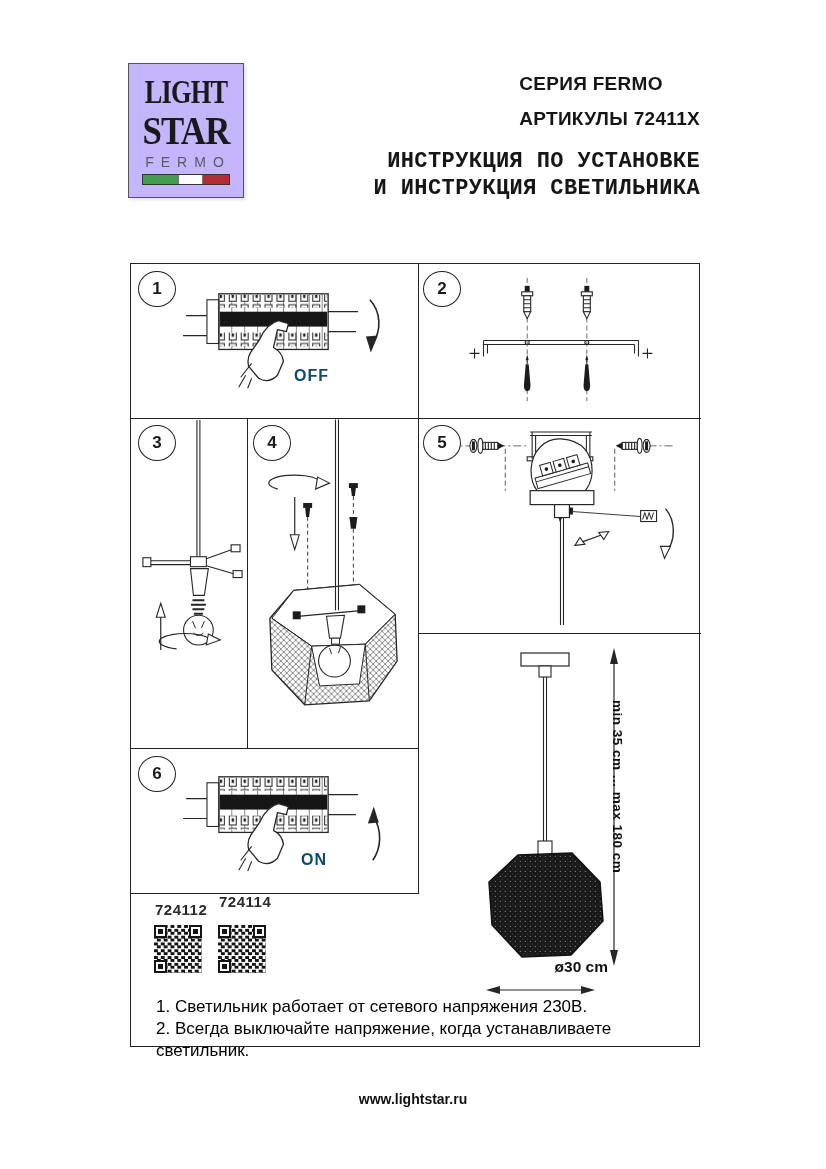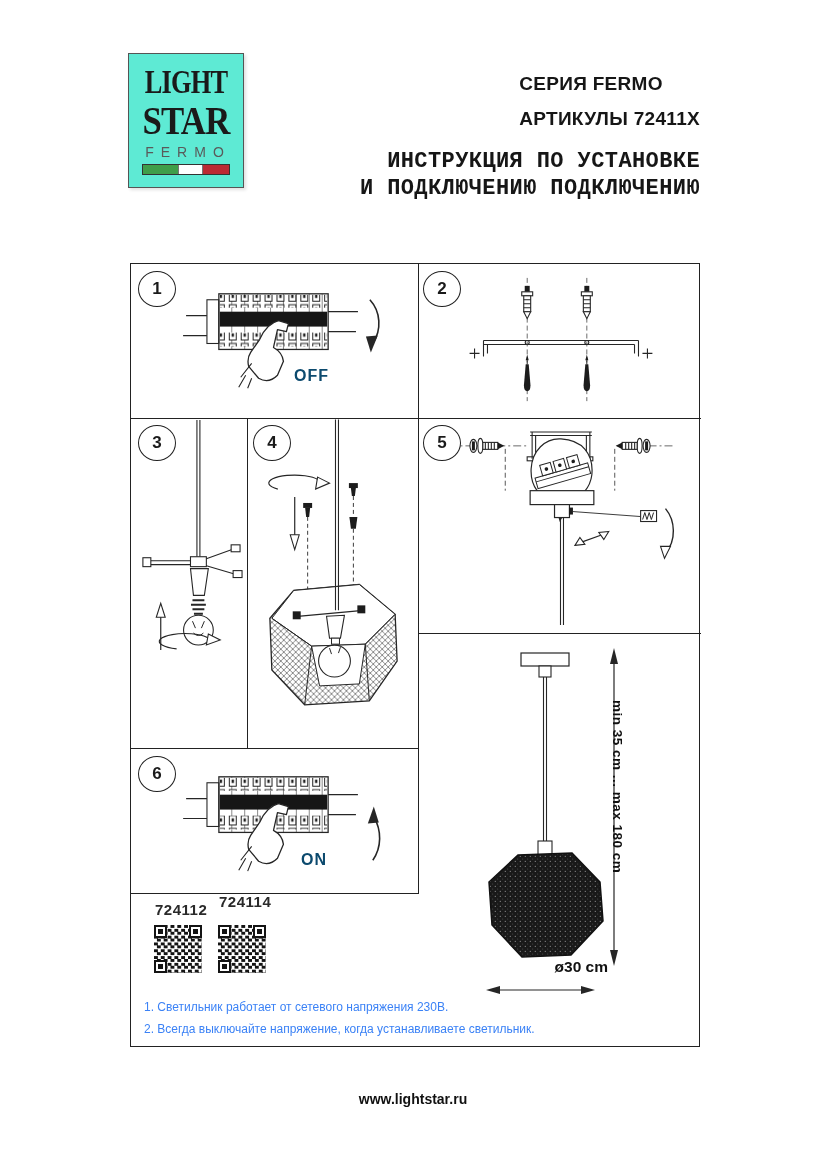--- a/index.html
+++ b/index.html
@@ -1,21 +1,21 @@
 <!DOCTYPE html>
 <html><head>
 <meta charset="utf-8">
 <style>
   html,body{margin:0;padding:0;background:#e8e8e8;}
   .sheet{position:relative;width:826px;height:1169px;background:#ffffff;margin:0 auto;
          font-family:"Liberation Sans",sans-serif;color:#1a1a1a;overflow:hidden;}
   .abs{position:absolute;}
   
-  .logo{left:128px;top:53px;width:114px;height:133px;border:1px solid #555;
-        box-shadow:2px 2px 3px rgba(0,0,0,.12);background:#5eead4;}
+  .logo{left:128px;top:63px;width:114px;height:133px;border:1px solid #555;
+        box-shadow:2px 2px 3px rgba(0,0,0,.12);background:#c4b5fd;}
   .logo .l1{position:absolute;top:10px;left:0;width:100%;text-align:center;
         font-family:"Liberation Serif",serif;font-weight:bold;font-size:33px;letter-spacing:-1px;
         transform:scaleX(.8);}
   .logo .l2{position:absolute;top:42px;left:0;width:100%;text-align:center;
         font-family:"Liberation Serif",serif;font-weight:bold;font-size:41px;letter-spacing:-1px;
         transform:scaleX(.85);}
   .logo .l3{position:absolute;top:90px;left:0;width:100%;text-align:center;
         font-size:14px;color:#5a5a5a;letter-spacing:7px;text-indent:4px;}
   .flag{position:absolute;left:13px;top:110px;width:86px;height:9px;border:1px solid #333;
         display:flex;}
@@ -43,21 +43,21 @@
   .dimh{left:478px;top:958px;width:130px;text-align:right;font-weight:bold;font-size:15.5px;color:#111;}
   
   .qrlabel{font-weight:bold;font-size:15px;color:#2a2a2a;letter-spacing:.5px;}
   .qr{position:absolute;width:48px;height:48px;
       background:repeating-conic-gradient(#141414 0% 25%, #ffffff 0% 50%);
       background-size:6.8px 6.8px;}
   .qr i{position:absolute;width:13px;height:13px;border:2.5px solid #141414;background:#fff;box-sizing:border-box;}
   .qr i::after{content:"";position:absolute;inset:2px;background:#141414;}
   .qr .tl{left:0;top:0;} .qr .tr{right:0;top:0;} .qr .bl{left:0;bottom:0;}
   
-  .notes{left:144px;top:996px;width:540px;font-size:12px;line-height:22px;color:#3b82f6;}
+  .notes{left:156px;top:996px;width:540px;font-size:17px;line-height:22px;color:#000000;}
   .footer{left:0;top:1091px;width:100%;text-align:center;font-weight:bold;font-size:14px;color:#111;}
 </style>
 </head>
 <body>
 
 <svg width="0" height="0" style="position:absolute" aria-hidden="true">
   <defs>
     <pattern id="mods" width="12" height="13" patternUnits="userSpaceOnUse">
       <rect x="2.5" y="2" width="7" height="9.5" fill="#fff" stroke="#222" stroke-width="1"></rect>
       <rect x="4.8" y="4.8" width="2.4" height="3.4" fill="#222"></rect>
@@ -86,21 +86,21 @@
       <span class="fr"></span>
     </div>
   </div>
 
   <div class="abs titles">
     <div>СЕРИЯ FERMO</div>
     <div>АРТИКУЛЫ 72411X</div>
   </div>
   <div class="abs instr">
     <div>ИНСТРУКЦИЯ ПО УСТАНОВКЕ</div>
-    <div>И ПОДКЛЮЧЕНИЮ ПОДКЛЮЧЕНИЮ</div>
+    <div>И ИНСТРУКЦИЯ СВЕТИЛЬНИКА</div>
   </div>
 
   <div class="abs grid">
 
     <div class="panel bR bB" style="left:0;top:0;width:288px;height:155px;">
       <div class="num" style="left:7px;top:7px;">1</div>
       <div class="swlabel" style="left:163px;top:103px;">OFF</div>
       <svg viewBox="0 0 288 155">
         <path d="M55,52 H76 M52,72 H76 M198,48 H228 M198,68 H226" stroke="#262626" stroke-width="1.2" fill="none"></path>
         <rect x="76" y="36" width="12" height="44" fill="#fff" stroke="#262626" stroke-width="1.1"></rect>

